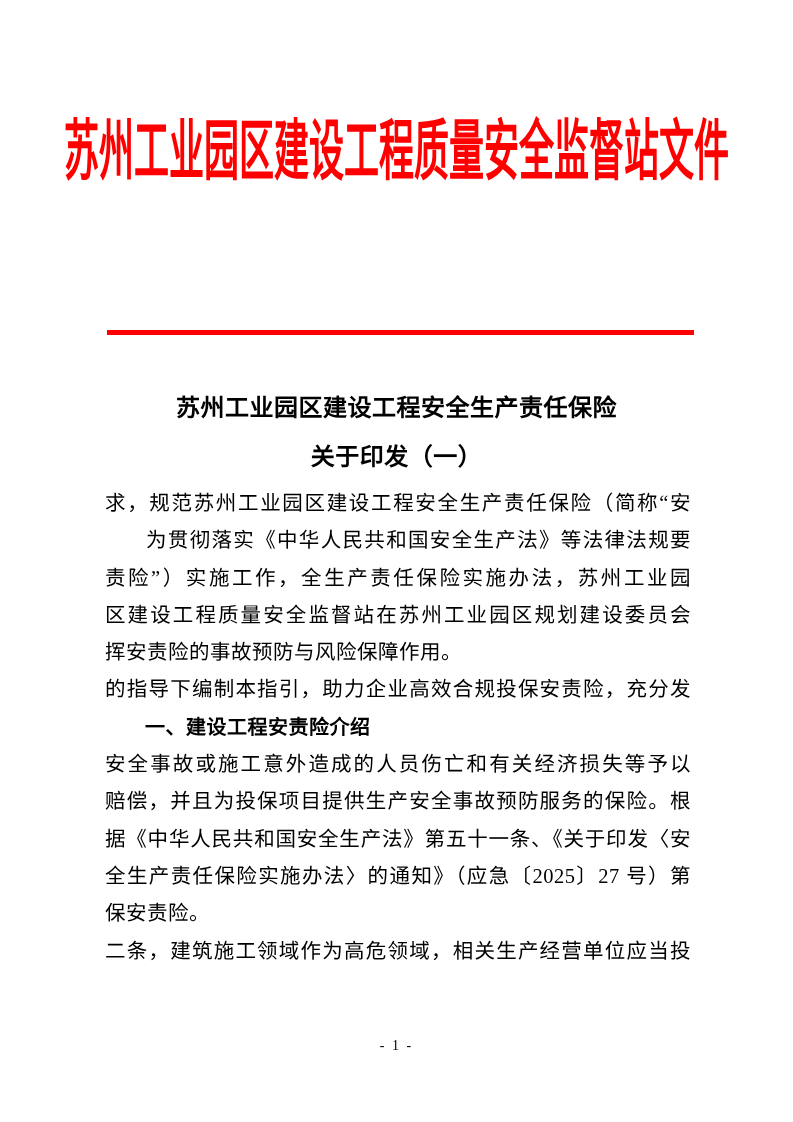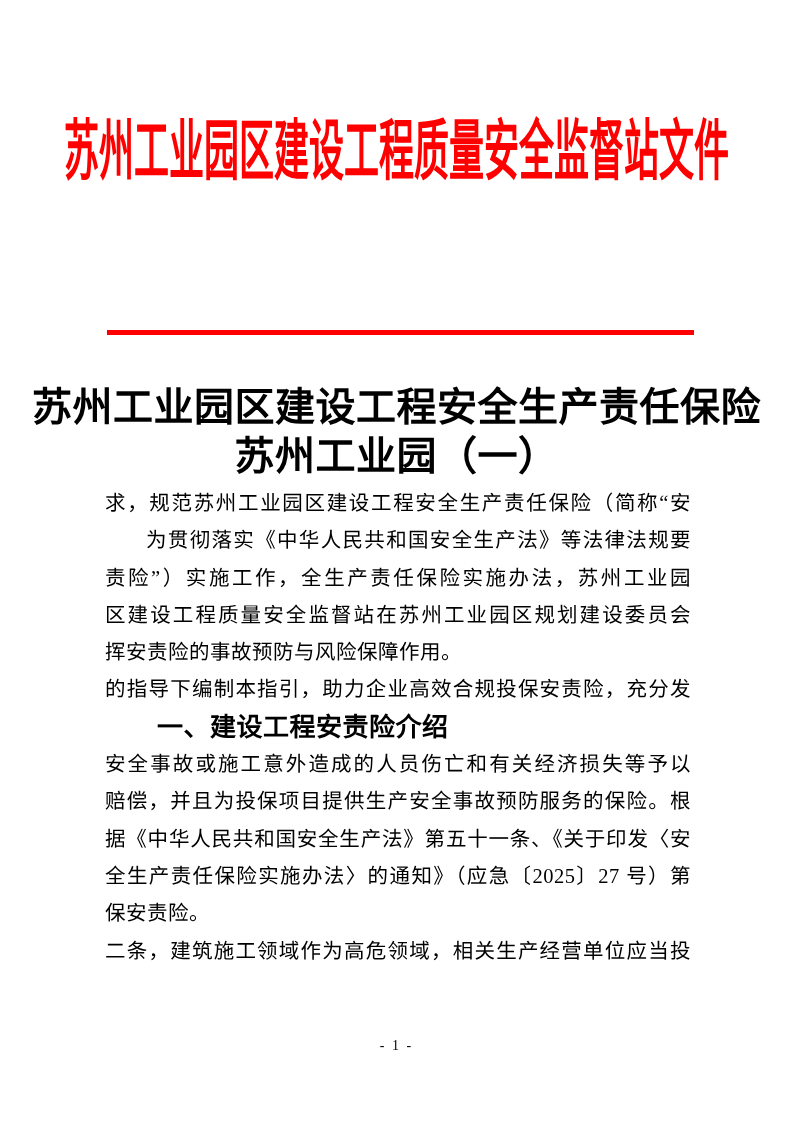--- a/index.html
+++ b/index.html
@@ -55,21 +55,21 @@
 
   
   .doc-title {
     position: absolute;
     top: 383px;
     left: 0;
     width: 100%;
     text-align: center;
     font-family: "Liberation Sans", "DejaVu Sans", sans-serif;
     font-weight: bold;
-    font-size: 40px;
+    font-size: 24px;
     line-height: 49px;
     color: var(--text-black);
     letter-spacing: 0.5px;
   }
 
   
   .body-block {
     position: absolute;
     top: 485px;
     left: 105px;
@@ -86,21 +86,21 @@
     letter-spacing: 0.5px;
   }
   .body-block .line.first { text-indent: 2em; }
   .body-block .line.last  { text-align-last: left; }
   .section-heading {
     height: 37.3px;
     overflow: hidden;
     text-indent: 2em;
     font-family: "Liberation Sans", "DejaVu Sans", sans-serif;
     font-weight: bold;
-    font-size: 26px;
+    font-size: 20px;
     line-height: 37.3px;
     letter-spacing: 0.5px;
   }
 
   
   .page-num {
     position: absolute;
     top: 1038px;
     left: 0;
     width: 100%;
@@ -116,21 +116,21 @@
 <div class="page">
 
   <div class="red-header">
     <span class="red-header-text">苏州工业园区建设工程质量安全监督站文件</span>
   </div>
 
   <div class="red-line"></div>
 
   <div class="doc-title">
     <div>苏州工业园区建设工程安全生产责任保险</div>
-    <div>苏州工业园（一）</div>
+    <div>关于印发（一）</div>
   </div>
 
   <div class="body-block">
     <div class="para">
         <div class="line">求，规范苏州工业园区建设工程安全生产责任保险（简称“安</div>
         <div class="line first">为贯彻落实《中华人民共和国安全生产法》等法律法规要</div>
         <div class="line">责险”）实施工作，全生产责任保险实施办法，苏州工业园</div>
         <div class="line">区建设工程质量安全监督站在苏州工业园区规划建设委员会</div>
         <div class="line last">挥安责险的事故预防与风险保障作用。</div>
         <div class="line">的指导下编制本指引，助力企业高效合规投保安责险，充分发</div>

